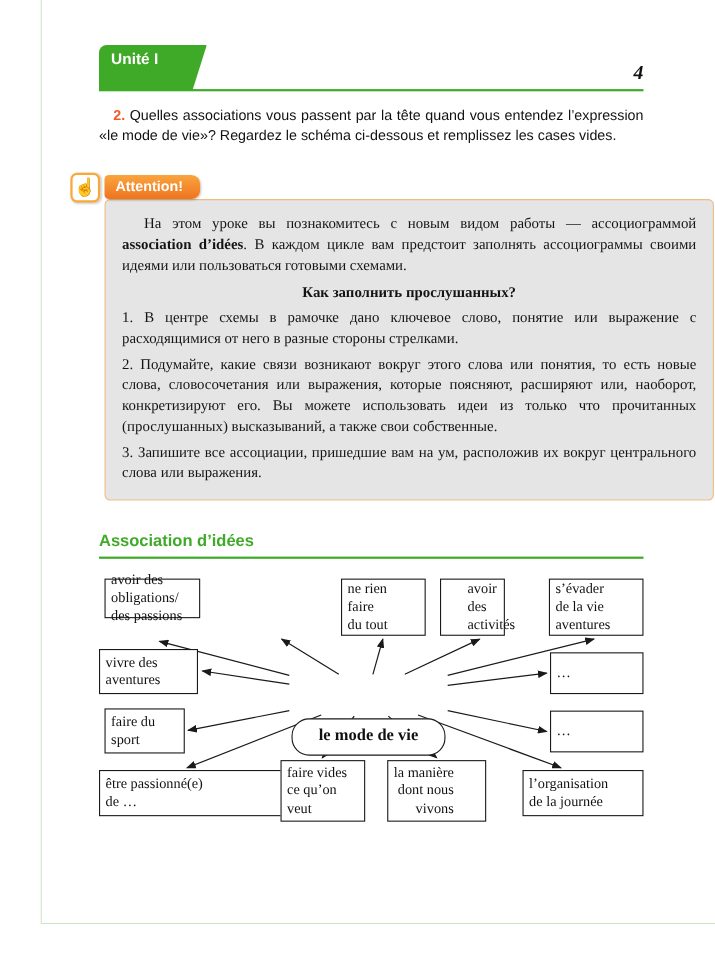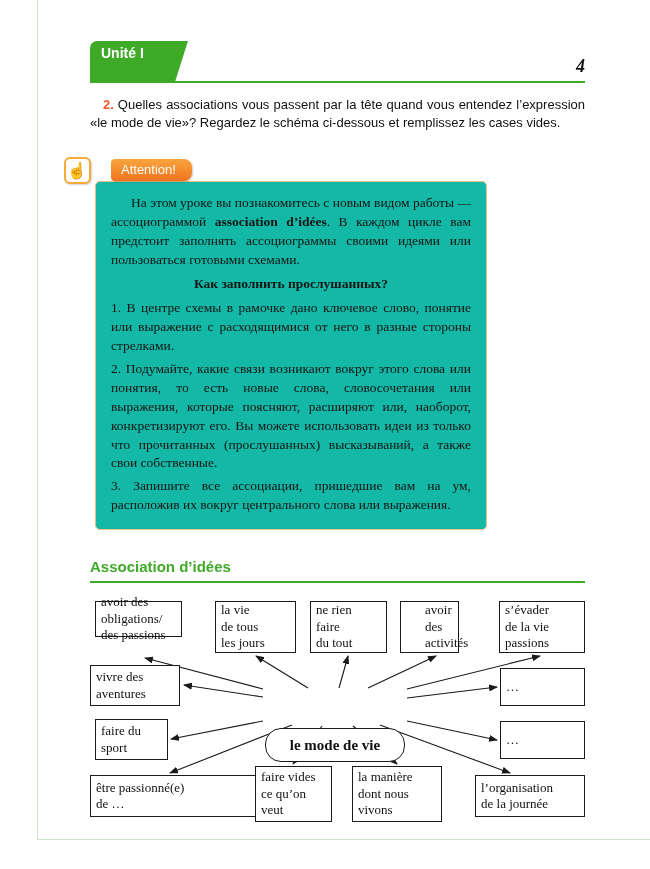--- a/index.html
+++ b/index.html
@@ -33,31 +33,31 @@
 
   
   .attention{position:relative;height:24px;margin-top:25px;z-index:2;}
   .attn-icon{
     position:absolute;left:-26px;top:0;width:27px;height:27px;box-sizing:border-box;
     background:#fff;border:2px solid #f9a937;border-radius:6px;
     display:flex;align-items:center;justify-content:center;
     color:#f26f1f;font-size:16px;box-shadow:1px 1px 2px rgba(0,0,0,.18);
   }
   .attn-badge{
-    position:absolute;left:21px;top:2px;height:22px;line-height:22px;
+    position:absolute;left:5px;top:2px;height:22px;line-height:22px;
     background:linear-gradient(180deg,#f9a53e 0%,#ee741f 100%);
-    color:#fff;font-weight:normal;font-size:13px;
+    color:#fff;font-weight:bold;font-size:13px;
     padding:0 16px 0 10px;border-radius:4px 8px 8px 4px;
     box-shadow:1px 1px 2px rgba(0,0,0,.2);
   }
 
   
   .note-box{
-    margin-left:5px;width:392px;box-sizing:border-box;
-    background:#14b8a6;border:1px solid #eebd86;border-radius:5px;
+    margin-left:5px;width:554px;box-sizing:border-box;
+    background:#e5e5e5;border:1px solid #eebd86;border-radius:5px;
     padding:12px 15px 10px;
     font-family:"Liberation Serif",serif;font-size:13.5px;line-height:1.4;
     text-align:justify;color:#141414;
   }
   .note-box p{margin:0 0 4px;}
   .note-p1{text-indent:20px;}
   .note-heading{text-align:center;font-weight:bold;margin:6px 0 5px !important;}
 
   
   .section-heading{
@@ -136,39 +136,34 @@
           <line x1="263" y1="131" x2="307" y2="169" marker-end="url(#arw)"></line>
           <line x1="290" y1="130" x2="420" y2="178" marker-end="url(#arw)"></line>
         </g>
       </svg>
 
       <div class="node" style="left:5px;top:6px;width:87px;height:36px;">
           <span>avoir des
 obligations/
 des passions</span>
         </div>
-      <div class="node" style="left:125px;top:6px;width:81px;height:52px;">
-          <span>la vie
-de tous
-les jours</span>
-        </div>
       <div class="node" style="left:220px;top:6px;width:77px;height:52px;">
           <span>ne rien
 faire
 du tout</span>
         </div>
       <div class="node" style="left:310px;top:6px;width:59px;height:52px;padding-left:24px;">
           <span>avoir
 des
 activités</span>
         </div>
       <div class="node" style="left:409px;top:6px;width:86px;height:52px;">
           <span>s’évader
 de la vie
-passions</span>
+aventures</span>
         </div>
 
       <div class="node" style="left:0;top:70px;width:90px;height:41px;">
           <span>vivre des
 aventures</span>
         </div>
       <div class="node" style="left:5px;top:124px;width:73px;height:41px;">
           <span>faire du
 sport</span>
         </div>
@@ -186,21 +181,21 @@
 
       <div class="node" style="left:0;top:180px;width:176px;height:42px;">
           <span>être passionné(e)
 de …</span>
         </div>
       <div class="node" style="left:165px;top:171px;width:77px;height:56px;">
           <span>faire vides
 ce qu’on
 veut</span>
         </div>
-      <div class="node" style="left:262px;top:171px;width:90px;height:56px;">
+      <div class="node" style="left:262px;top:171px;width:90px;height:56px;text-align:right;">
           <span>la manière
 dont nous
 vivons</span>
         </div>
       <div class="node" style="left:385px;top:180px;width:110px;height:42px;">
           <span>l’organisation
 de la journée</span>
         </div>
     </div>
 

